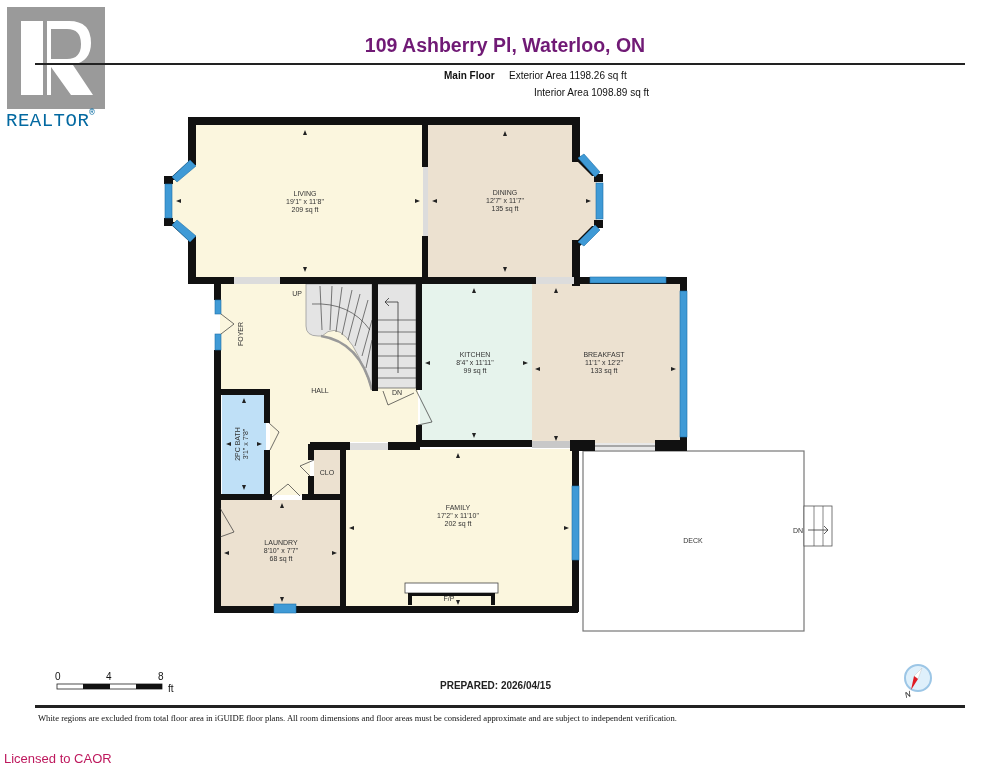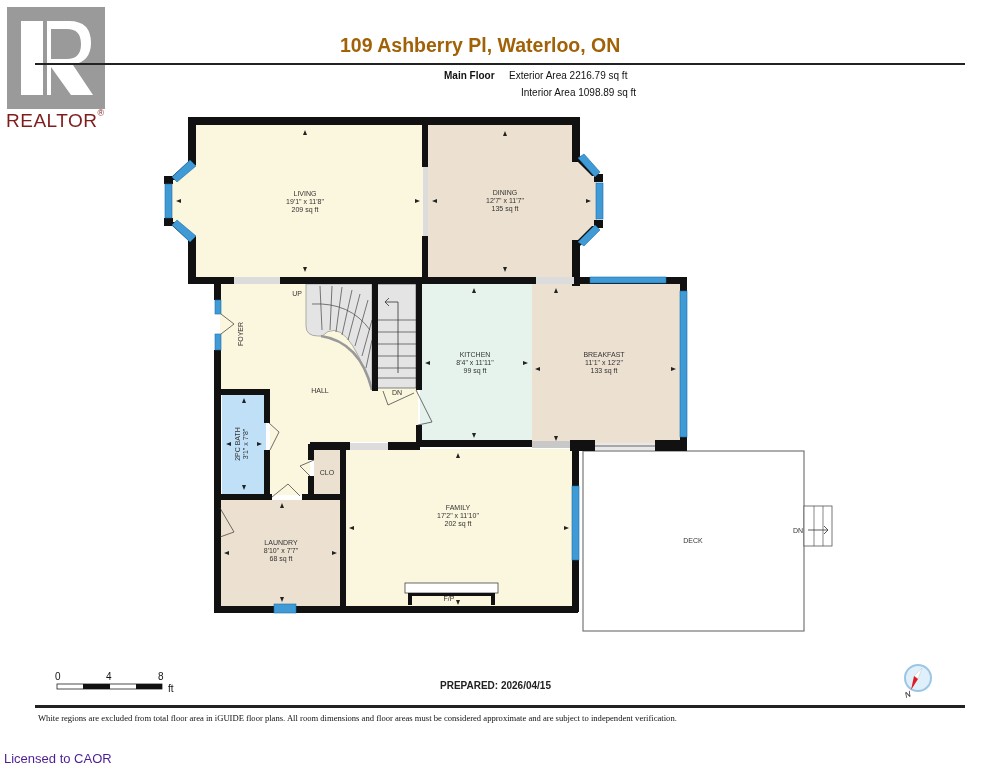--- a/index.html
+++ b/index.html
@@ -1,47 +1,47 @@
 <!DOCTYPE html>
 <html><head>
 <meta charset="utf-8">
 <style>
   html, body { margin: 0; padding: 0; background: #ffffff; }
   body { width: 995px; height: 768px; position: relative; overflow: hidden; font-family: "Liberation Sans", sans-serif; color: #111; }
   .abs { position: absolute; }
   .logo-box { left: 7px; top: 7px; width: 98px; height: 102px; background: #9a9a9a; }
-  .logo-text { left: 6px; top: 110px; font-size: 19px; color: #7f1d1d; letter-spacing: 0.5px; }
+  .logo-text { left: 6px; top: 110px; font-size: 19px; color: #0369a1; letter-spacing: 0.5px; font-family: Liberation Mono, monospace; }
   .logo-text sup { font-size: 9px; vertical-align: top; position: relative; top: -2px; }
-  .title { left: 340px; top: 34px; width: 330px; font-weight: bold; font-size: 19.5px; color: #a16207; }
+  .title { left: 340px; top: 34px; width: 330px; text-align: center; font-weight: bold; font-size: 19.5px; color: #701a75; }
   .rule-top { left: 35px; top: 63px; width: 930px; height: 2px; background: #222; }
   .floor-label { left: 444px; top: 70px; font-size: 10px; font-weight: bold; }
   .area-ext { left: 509px; top: 70px; font-size: 10px; }
-  .area-int { left: 521px; top: 87px; font-size: 10px; }
+  .area-int { left: 534px; top: 87px; font-size: 10px; }
   svg.plan { position: absolute; left: 0; top: 0; }
   .room-label { font-family: "Liberation Sans", sans-serif; font-size: 7px; fill: #333; text-anchor: middle; }
   .prepared { left: 440px; top: 680px; font-size: 10px; color: #222; font-weight: bold; }
   .rule-bottom { left: 35px; top: 705px; width: 930px; height: 3px; background: #222; }
   .disclaimer { left: 38px; top: 713px; font-size: 8.6px; color: #111; font-family: Liberation Serif, serif; }
-  .licensed { left: 4px; top: 751px; font-size: 13px; color: #4c1d95; }
+  .licensed { left: 4px; top: 751px; font-size: 13px; color: #be185d; }
 </style>
 </head>
 <body>
 
 <div class="abs logo-box">
   <svg width="98" height="102" viewBox="0 0 98 102">
     <rect x="14" y="14" width="22" height="74" fill="#ffffff"></rect>
     <path d="M40 14 H62 Q84 14 84 36 Q84 54 66 58 L86 88 H64 L44 60 V88 H40 Z M44 22 V52 H60 Q74 52 74 37 Q74 22 60 22 Z" fill="#ffffff"></path>
   </svg>
 </div>
 <div class="abs logo-text"><span>REALTOR</span><sup>®</sup></div>
 
 <div class="abs title">109 Ashberry Pl, Waterloo, ON</div>
 <div class="abs rule-top"></div>
 <div class="abs floor-label">Main Floor</div>
-<div class="abs area-ext">Exterior Area 2216.79 sq ft</div>
+<div class="abs area-ext">Exterior Area 1198.26 sq ft</div>
 <div class="abs area-int">Interior Area 1098.89 sq ft</div>
 
 <svg class="plan" width="995" height="768" viewBox="0 0 995 768">
 
   <polygon points="195,124 425,124 425,278 195,278 195,240 171,222 171,180 195,162" fill="#fbf6de"></polygon>
   <polygon points="425,124 575,124 575,158 597,180 597,222 575,244 575,278 425,278" fill="#ece1d0"></polygon>
   <rect x="420" y="283" width="112" height="160" fill="#e6f3ec"></rect>
   <rect x="532" y="283" width="148" height="163" fill="#ece1d0"></rect>
   <polygon points="220,283 418,283 418,442 310,442 310,495 270,495 270,393 220,393" fill="#fbf6de"></polygon>
   <rect x="222" y="394" width="44" height="100" fill="#bfe0f7"></rect>

